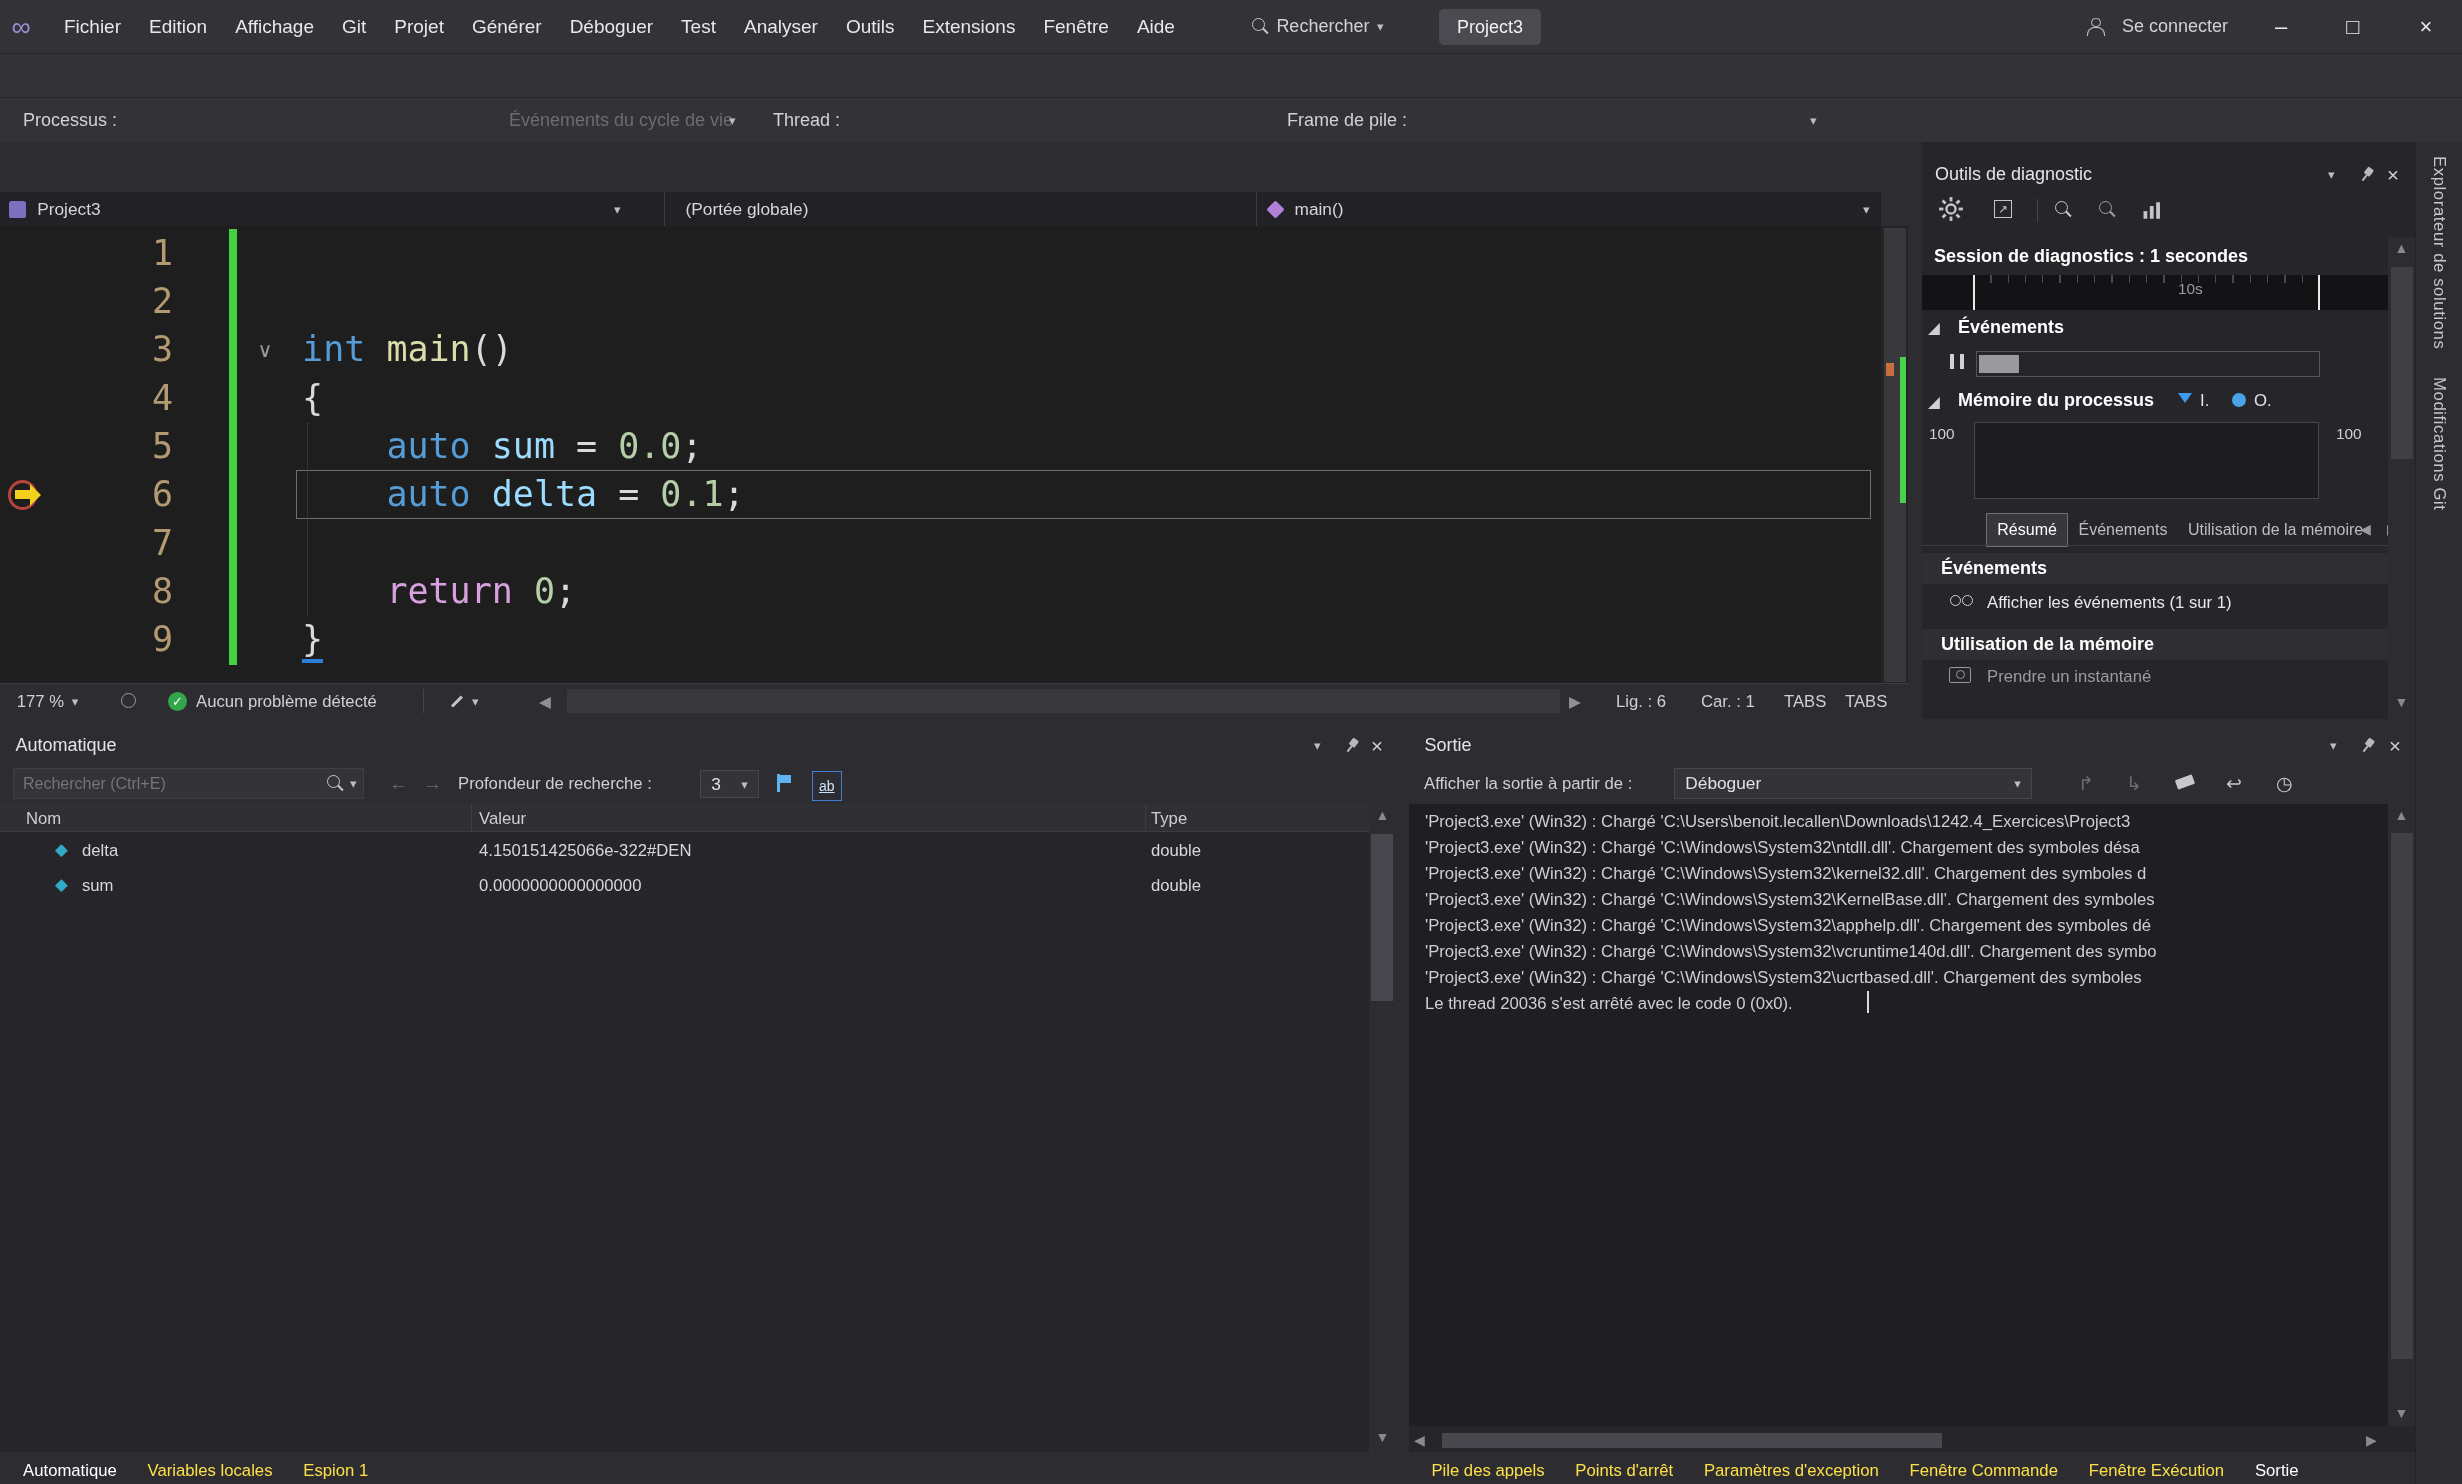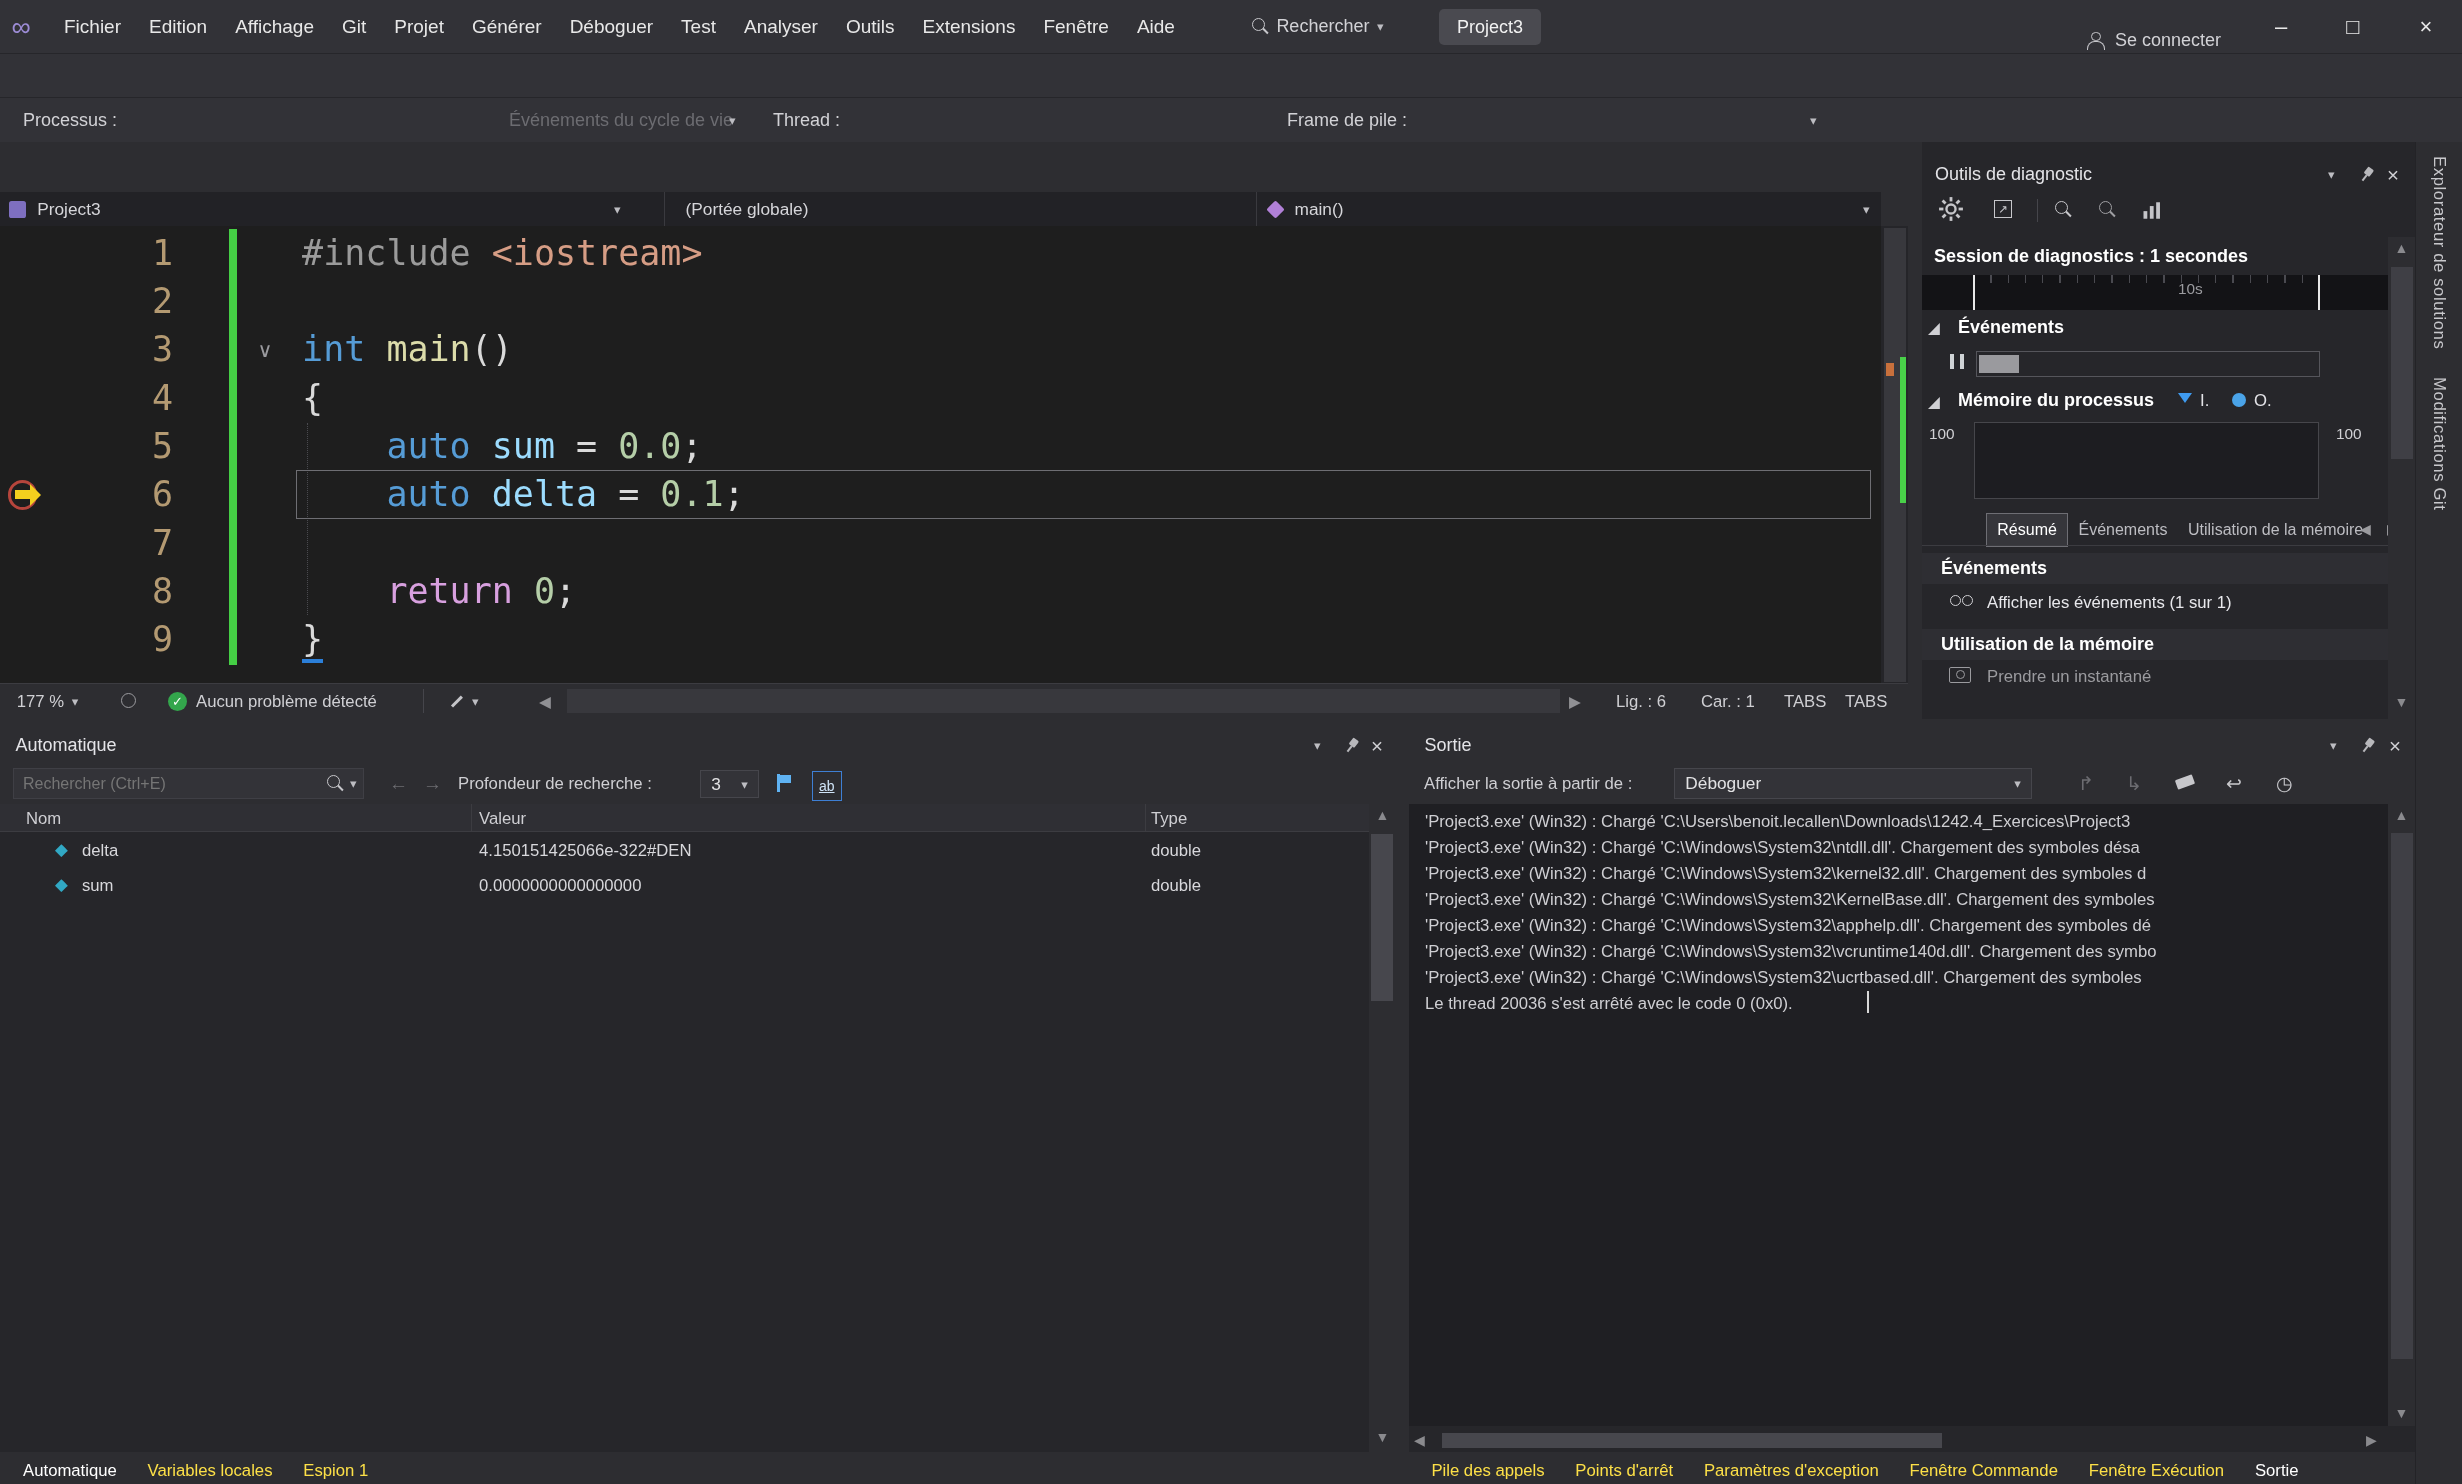--- a/index.html
+++ b/index.html
@@ -132,21 +132,21 @@
         <div class="menu-item">Extensions</div>
         <div class="menu-item">Fenêtre</div>
         <div class="menu-item">Aide</div>
       </div>
     <div class="abs fx" style="left:1252px;top:0;height:53px;gap:7.7px">
       <span class="mag icg"></span>
       <span class="lbl">Rechercher</span>
       <span class="caret">▾</span>
     </div>
     <div class="abs fx" style="left:1439px;top:9px;height:36px;padding:0 18px;background:#4a4a50;border-radius:5.1px;font-size:18px;color:#f2f2f2">Project3</div>
-    <div class="abs fx" style="left:2086px;top:14px;height:53px;gap:11px">
+    <div class="abs fx" style="left:2086px;top:0;height:53px;gap:18px">
       <span class="person-ic icg"></span>
       <span class="lbl">Se connecter</span>
     </div>
     <div class="winbtn" style="left:2245px">–</div>
     <div class="winbtn" style="left:2317px">□</div>
     <div class="winbtn" style="left:2390px">×</div>
   </div>
 
   <div id="toolbar">
     <div class="tbi" style="left:16.7px;font-size:22px;color:#61aef0">←</div>
@@ -305,21 +305,20 @@
       <div class="line-num" style="top: 196px;">5</div>
       <div class="line-num" style="top: 244px;">6</div>
       <div class="line-num" style="top: 293px;">7</div>
       <div class="line-num" style="top: 341px;">8</div>
       <div class="line-num" style="top: 389px;">9</div>
     </div>
   <div class="abs" style="left:229px;top:229px;width:8.3px;height:436px;background:#45cf45"></div>
   <div class="abs" style="left:251px;top:326px;width:28px;height:48px;line-height:48px;text-align:center;color:#9a9a9e;font-size:20.5px">∨</div>
   <div class="abs" style="left:307px;top:423px;height:192px;border-left:1.3px dotted #4a4a4f"></div>
   <div class="abs" style="left:0;top:226px;width:1881px;height:457px">
-      <div class="code-line" style="top: 2.6px;"><span class="tok-dir">#include</span><span class="tok-pln"> </span><span class="tok-str">&lt;iostream&gt;</span></div>
       <div class="code-line" style="top: 51px;"></div>
       <div class="code-line" style="top: 99px;"><span class="tok-kw">int</span><span class="tok-pln"> </span><span class="tok-fn">main</span><span class="tok-pln">()</span></div>
       <div class="code-line" style="top: 148px;"><span class="tok-pln">{</span></div>
       <div class="code-line" style="top: 196px;"><span class="tok-pln">    </span><span class="tok-kw">auto</span><span class="tok-pln"> </span><span class="tok-var">sum</span><span class="tok-pln"> = </span><span class="tok-num">0.0</span><span class="tok-pln">;</span></div>
       <div class="code-line current" style="top: 244px;"><span class="tok-pln">    </span><span class="tok-kw">auto</span><span class="tok-pln"> </span><span class="tok-var">delta</span><span class="tok-pln"> = </span><span class="tok-num">0.1</span><span class="tok-pln">;</span></div>
       <div class="code-line" style="top: 293px;"></div>
       <div class="code-line" style="top: 341px;"><span class="tok-pln">    </span><span class="tok-ctl">return</span><span class="tok-pln"> </span><span class="tok-num">0</span><span class="tok-pln">;</span></div>
       <div class="code-line" style="top: 389px;"><span class="tok-pln brace-ul">}</span></div>
     </div>
 

